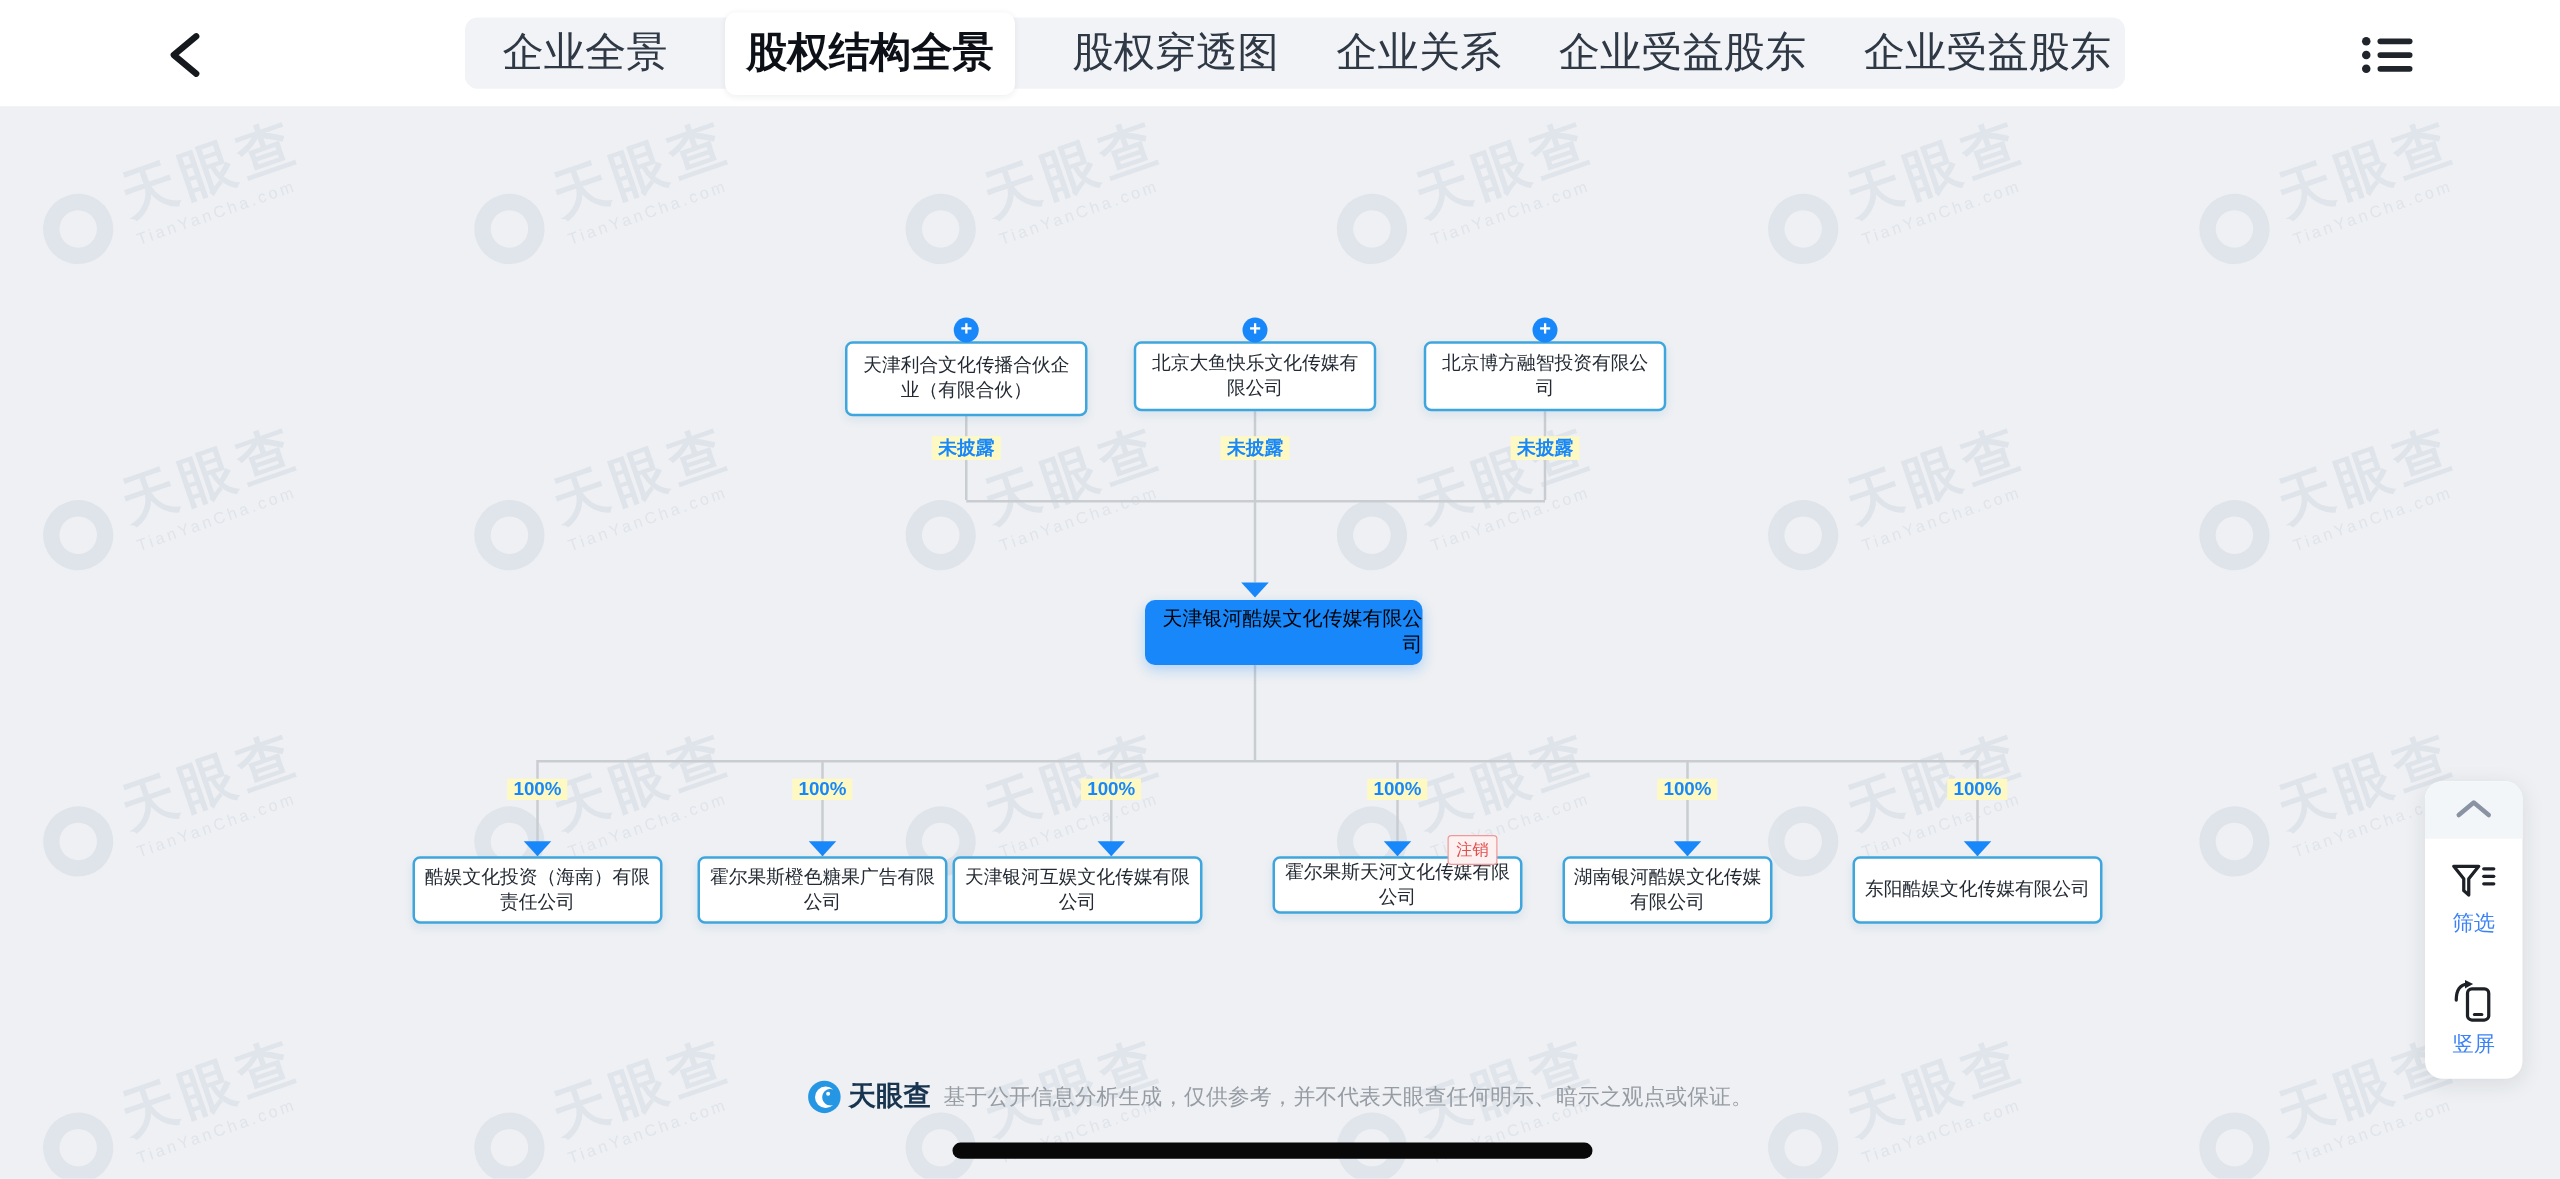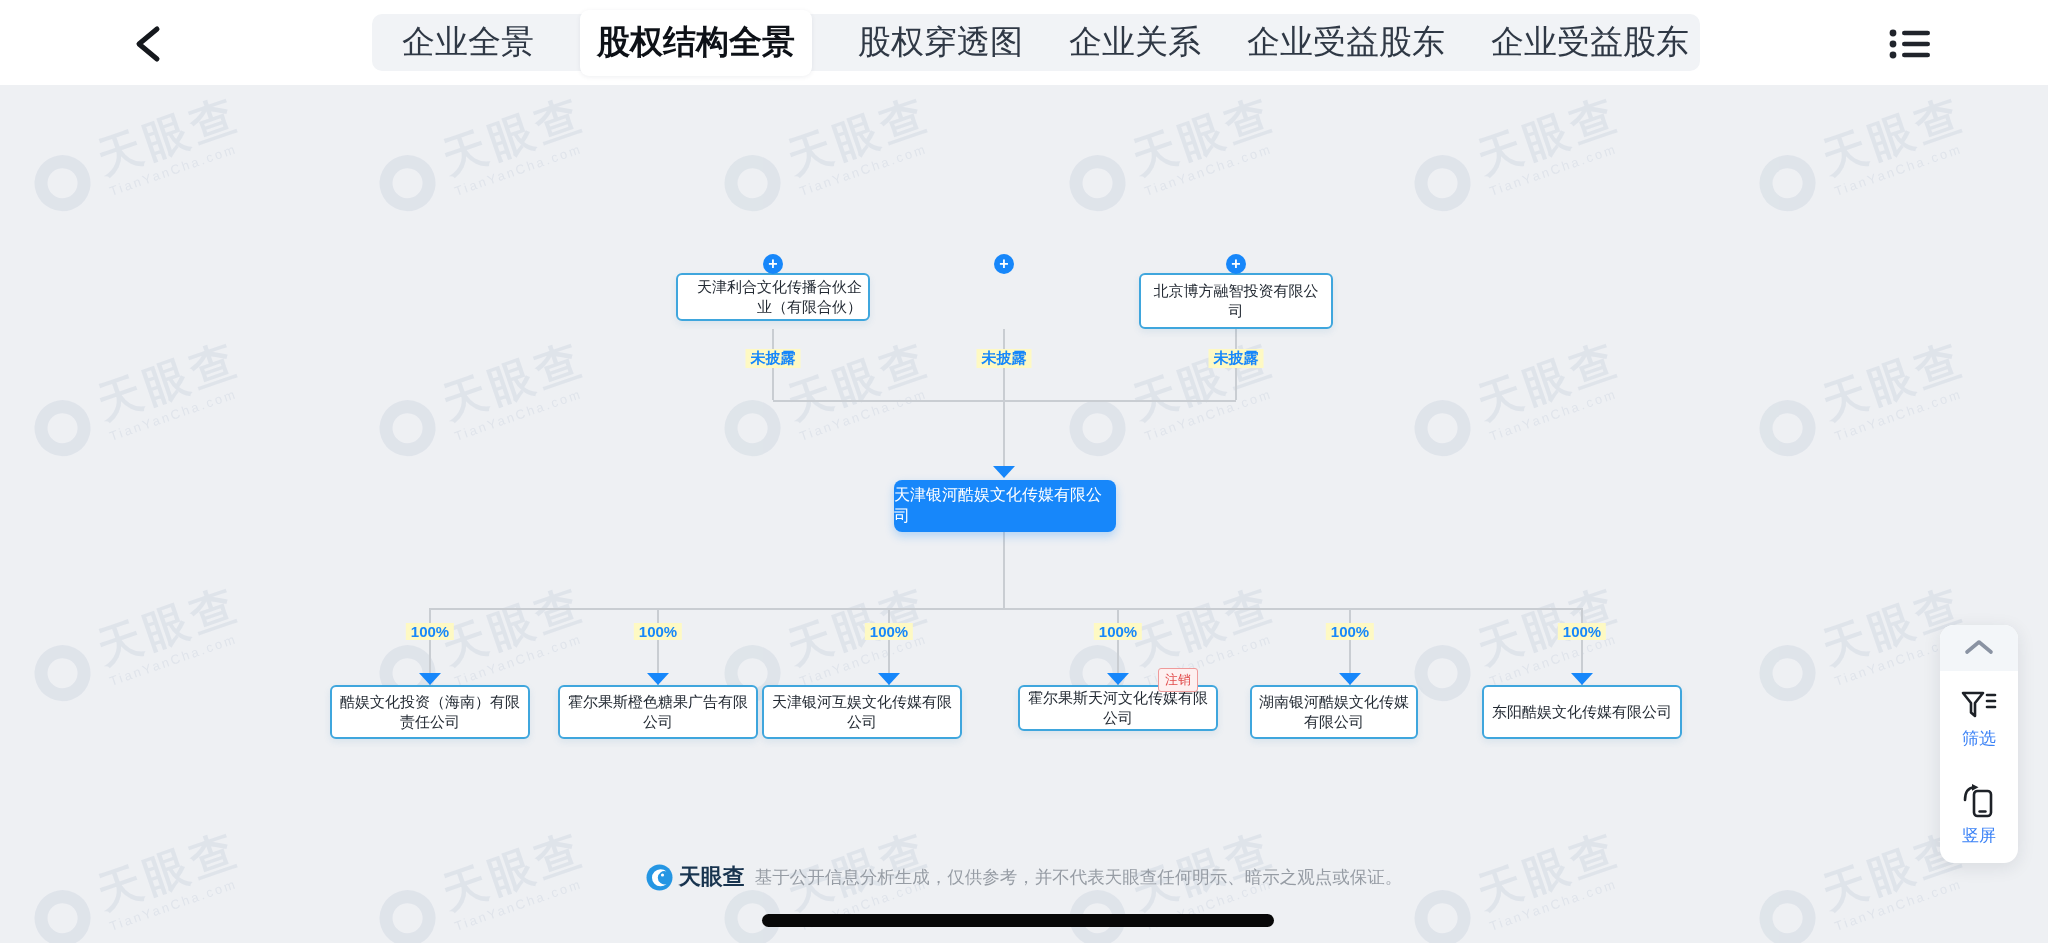--- a/index.html
+++ b/index.html
@@ -26,22 +26,22 @@
   .wm-logo{width:56px;height:56px;border:13px solid currentColor;border-radius:50%;box-sizing:border-box;flex:none;}
   .wm-zh{font-size:44px;font-weight:700;letter-spacing:5px;line-height:44px;}
   .wm-en{font-size:13px;letter-spacing:2.5px;margin-top:4px;}
   #chart-layer{position:absolute;inset:0;z-index:1;}
   .cline{position:absolute;background:#c9cdd2;z-index:1;}
   .company-box{position:absolute;background:#ffffff;border:2px solid #3fa6dd;border-radius:6px;
                display:flex;align-items:center;justify-content:center;text-align:center;
                font-size:15px;line-height:20px;color:#232a33;padding:0 6px;box-sizing:border-box;
                z-index:2;box-shadow:0 3px 7px rgba(70,140,190,.12);cursor:pointer;}
   .root-box{position:absolute;background:#1787fa;border-radius:8px;display:flex;align-items:center;
-            justify-content:center;text-align:left;font-size:16px;color:#ffffff;z-index:2;
-            box-shadow:0 4px 10px rgba(23,135,250,.28);cursor:pointer;}
+            justify-content:center;text-align:right;font-size:16px;color:#000000;z-index:2;
+            box-shadow:0 4px 10px rgba(23,135,250,.28);cursor:pointer;margin-left:22px;}
   .plus-btn{position:absolute;width:20px;height:20px;border-radius:50%;background:#1787fa;color:#fff;
             display:flex;align-items:center;justify-content:center;font-size:16px;font-weight:700;
             line-height:20px;z-index:3;cursor:pointer;}
   .share-label{position:absolute;transform:translateX(-50%);font-size:15px;color:#1787fa;
                background:#fef9c3;padding:0 5px;z-index:2;white-space:nowrap;font-weight:bold;}
   .arrow-down{position:absolute;width:0;height:0;border-left:11px solid transparent;
               border-right:11px solid transparent;border-top:12px solid #1787fa;z-index:2;}
   .status-badge{position:absolute;font-size:13px;color:#e14c4c;background:#fdf0f0;
                 border:1px solid #ef9a9a;border-radius:3px;padding:2px 6px;z-index:4;white-space:nowrap;}
   
@@ -260,24 +260,25 @@
         <div>
           <div class="wm-zh">天眼查</div>
           <div class="wm-en">TianYanCha.com</div>
         </div>
       </div>
     </div>
   <div id="chart-layer">
       <div class="cline" style="left: 773px; top: 315px; width: 463px; height: 2px;"></div>
       <div class="cline" style="left: 772px; top: 244px; width: 2px; height: 71px;"></div>
       <div class="plus-btn" style="left: 763px; top: 169px;">+</div>
-      <div class="company-box" style="left: 676px; top: 188px; width: 194px; height: 48px; text-align: right;">天津利合文化传播合伙企业（有限合伙）</div>
+      <div class="company-box" style="left: 676px; top: 188px; width: 194px; height: 60px;">天津利合文化传播合伙企业（有限合伙）</div>
       <div class="share-label" style="left: 773px; top: 264px;">未披露</div>
       <div class="cline" style="left: 1003px; top: 244px; width: 2px; height: 71px;"></div>
       <div class="plus-btn" style="left: 994px; top: 169px;">+</div>
+      <div class="company-box" style="left: 907px; top: 188px; width: 194px; height: 56px;">北京大鱼快乐文化传媒有限公司</div>
       <div class="share-label" style="left: 1004px; top: 264px;">未披露</div>
       <div class="cline" style="left: 1235px; top: 244px; width: 2px; height: 71px;"></div>
       <div class="plus-btn" style="left: 1226px; top: 169px;">+</div>
       <div class="company-box" style="left: 1139px; top: 188px; width: 194px; height: 56px;">北京博方融智投资有限公司</div>
       <div class="share-label" style="left: 1236px; top: 264px;">未披露</div>
       <div class="cline" style="left: 1003px; top: 315px; width: 2px; height: 66px;"></div>
       <div class="arrow-down" style="left: 993px; top: 381px;"></div>
       <div class="root-box" style="left: 894px; top: 395px; width: 222px; height: 52px;">天津银河酷娱文化传媒有限公司</div>
       <div class="cline" style="left: 1003px; top: 447px; width: 2px; height: 76px;"></div>
       <div class="cline" style="left: 430px; top: 523px; width: 1152px; height: 2px;"></div>

